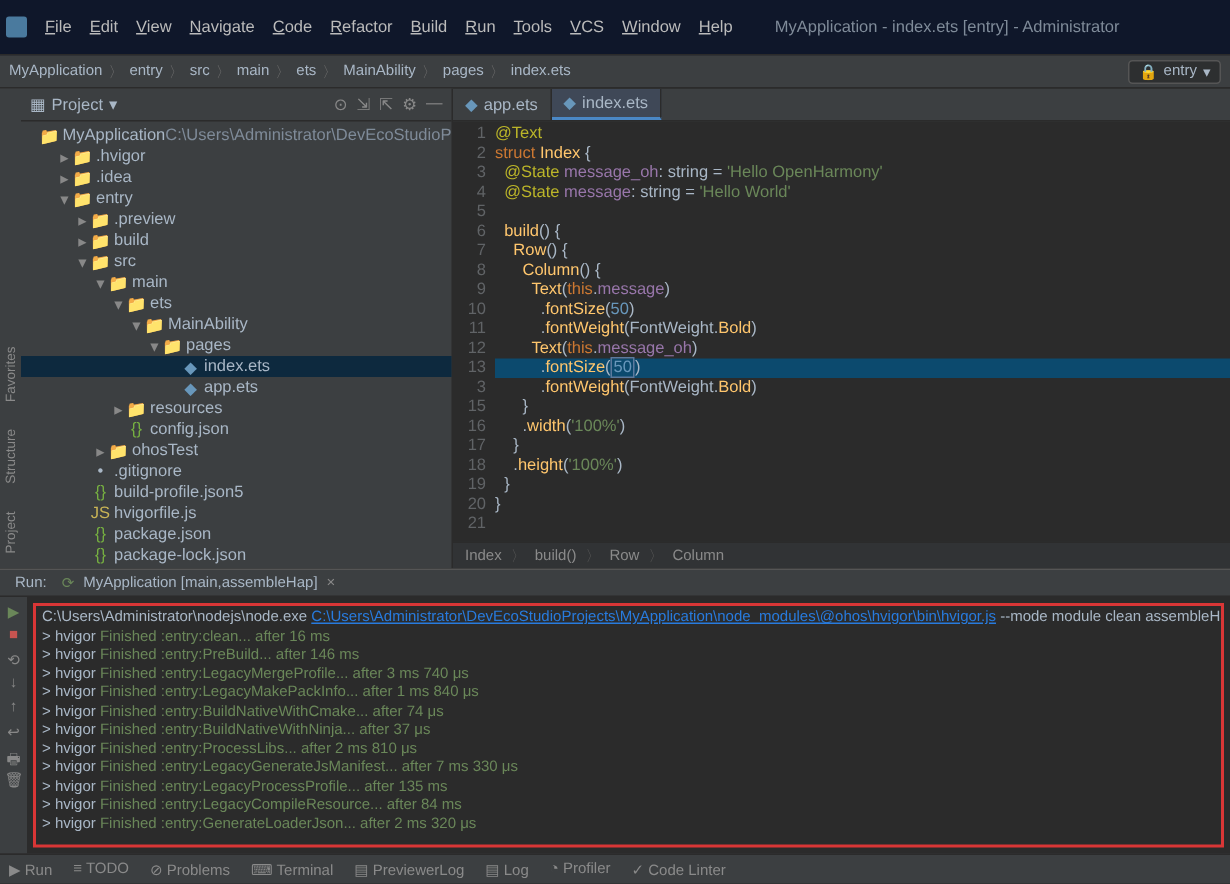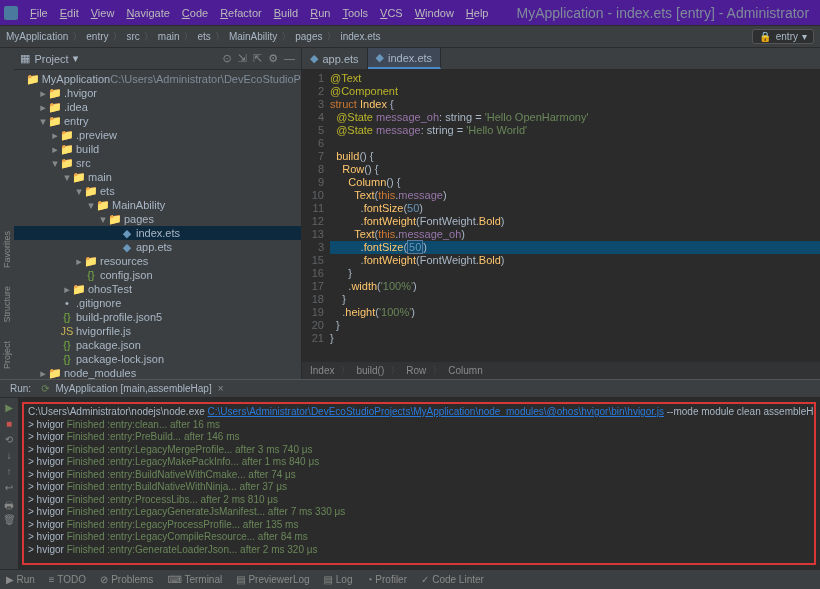--- a/index.html
+++ b/index.html
@@ -1,21 +1,21 @@
 <!DOCTYPE html>
 <html><head>
 <meta charset="utf-8">
 <style>
 * { margin: 0; padding: 0; box-sizing: border-box; font-family: 'Segoe UI', Arial, sans-serif; }
 body { background: #2b2b2b; color: #a9b7c6; font-size: 11px; width: 820px; height: 589px; overflow: hidden; display: flex; flex-direction: column; }
-.menubar { display: flex; align-items: center; height: 26px; background: #4c1d95; border-bottom: 1px solid #2b2b2b; padding: 0 4px; gap: 2px; }
+.menubar { display: flex; align-items: center; height: 37px; background: #0f172a; border-bottom: 1px solid #2b2b2b; padding: 0 4px; gap: 2px; }
 .menubar .app-icon { width: 14px; height: 14px; margin-right: 4px; background: #4a7a9e; border-radius: 2px; }
 .menu-item { padding: 2px 6px; color: #bbb; cursor: pointer; }
 .menu-item u { text-decoration: underline; }
-.menubar .title { margin-left: 20px; color: #7f8b99; font-size: 14px; }
+.menubar .title { margin-left: 20px; color: #7f8b99; font-size: 11px; }
 .navbar { display: flex; align-items: center; height: 22px; background: #3c3f41; border-bottom: 1px solid #2b2b2b; padding: 0 6px; gap: 4px; font-size: 10px; }
 .navbar .crumb { color: #a9b7c6; }
 .navbar .sep { color: #6b6b6b; }
 .navbar .spacer { flex: 1; }
 .navbar .run-chip { background: #2d2f30; color: #a9b7c6; padding: 1px 6px; border: 1px solid #555; border-radius: 3px; display: flex; align-items: center; gap: 4px; }
 .run-chip .lock { color: #d6b54a; }
 .main { display: flex; flex: 1; min-height: 0; }
 .project-panel { width: 288px; background: #3c3f41; border-right: 1px solid #2b2b2b; display: flex; flex-direction: column; }
 .project-head { display: flex; align-items: center; height: 22px; padding: 0 6px; border-bottom: 1px solid #2b2b2b; font-size: 11px; }
 .project-head .title { flex: 1; color: #a9b7c6; display: flex; align-items: center; gap: 4px; }
@@ -271,21 +271,20 @@
           <div>15</div>
           <div>16</div>
           <div>17</div>
           <div>18</div>
           <div>19</div>
           <div>20</div>
           <div>21</div>
         </div>
       <div class="code" id="code">
           <div class="code-line"><span class="anno">@Text</span></div>
-          <div class="code-line"><span class="anno">@Component</span></div>
           <div class="code-line"><span class="kw">struct</span> <span class="fn">Index</span> {</div>
           <div class="code-line">  <span class="anno">@State</span> <span class="prop">message_oh</span>: <span class="type">string</span> = <span class="str">'Hello OpenHarmony'</span></div>
           <div class="code-line">  <span class="anno">@State</span> <span class="prop">message</span>: <span class="type">string</span> = <span class="str">'Hello World'</span></div>
           <div class="code-line"></div>
           <div class="code-line">  <span class="fn">build</span>() {</div>
           <div class="code-line">    <span class="fn">Row</span>() {</div>
           <div class="code-line">      <span class="fn">Column</span>() {</div>
           <div class="code-line">        <span class="fn">Text</span>(<span class="kw">this</span>.<span class="prop">message</span>)</div>
           <div class="code-line">          .<span class="fn">fontSize</span>(<span class="num">50</span>)</div>
           <div class="code-line">          .<span class="fn">fontWeight</span>(<span class="type">FontWeight</span>.<span class="fn">Bold</span>)</div>

